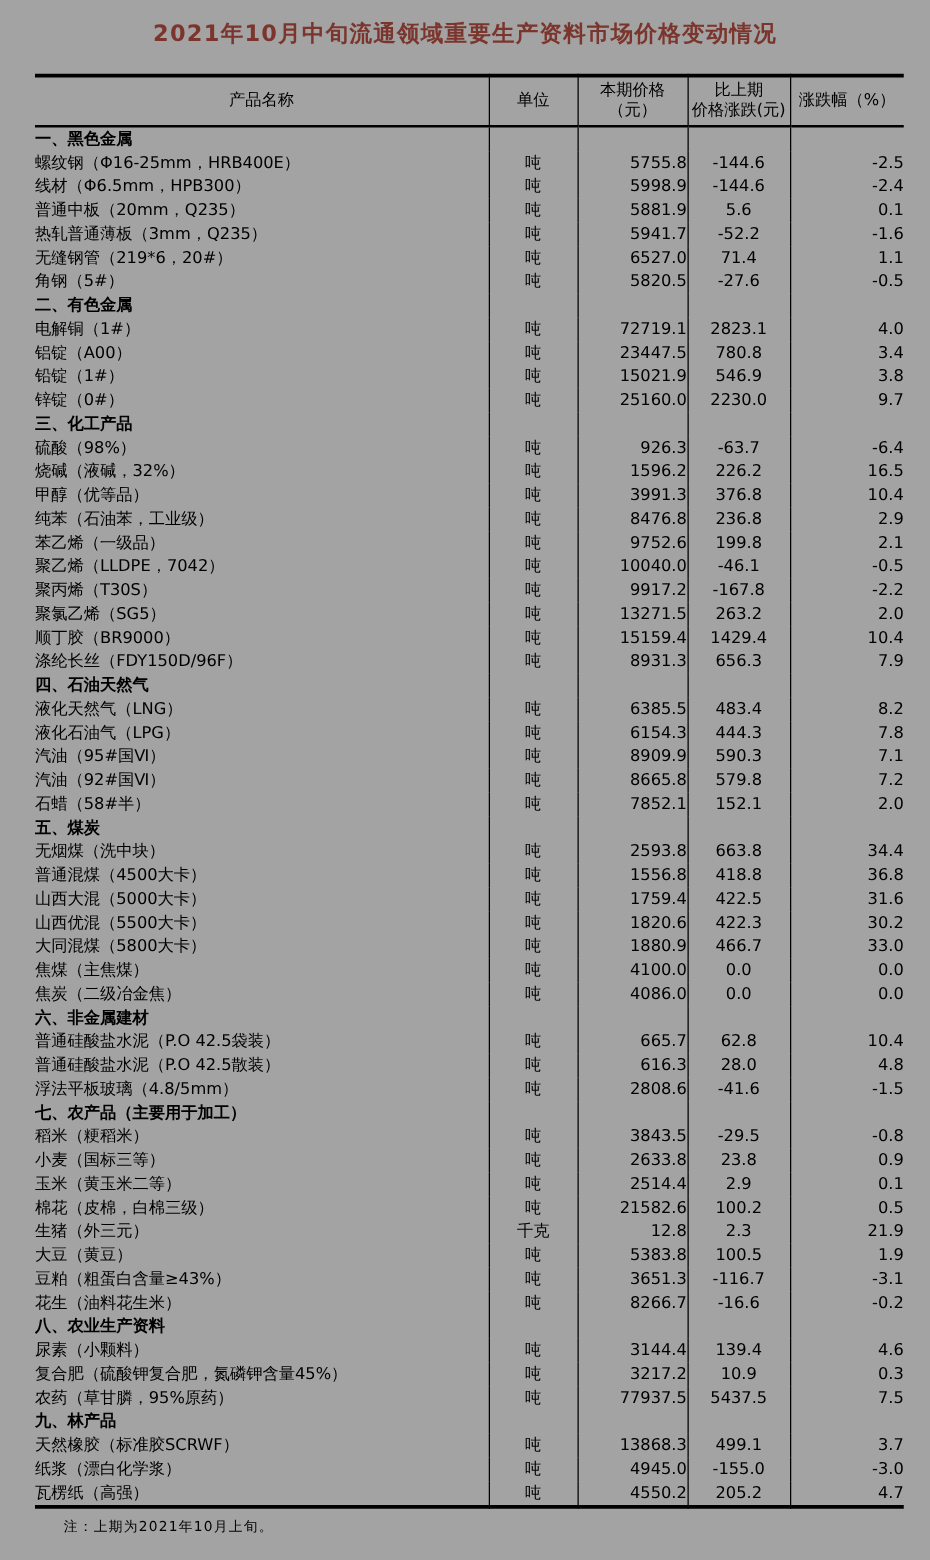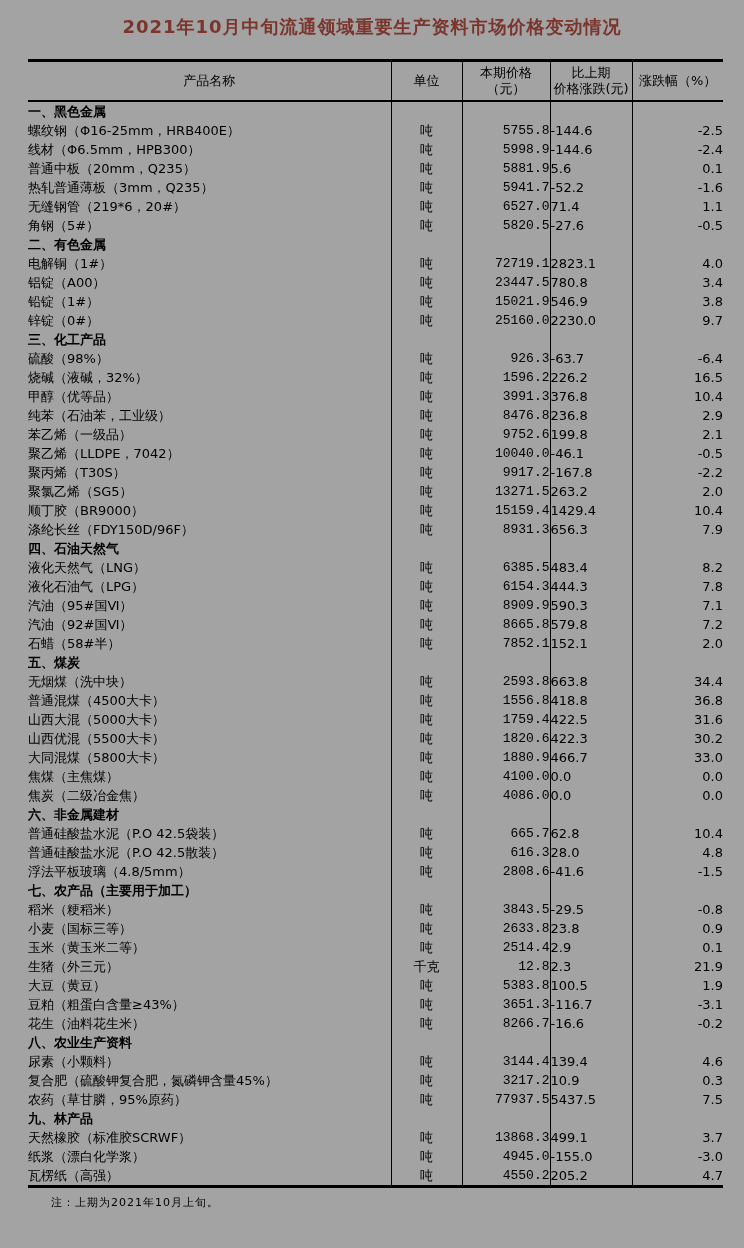--- a/index.html
+++ b/index.html
@@ -56,22 +56,22 @@
     vertical-align: middle;
   }
   .vline { border-left: 1px solid #000; }
   .name-cell { text-align: left; padding-left: 49px; }
   .section-name {
     padding-left: 2px;
     font-weight: bold;
     font-size: 13.5px;
   }
   .unit-cell { text-align: center; }
-  .price-cell { text-align: right; padding-right: 17px; font-family: Liberation Mono, monospace; }
-  .change-cell { text-align: left; padding-right: 6px; }
+  .price-cell { text-align: right; padding-right: 17px; }
+  .change-cell { text-align: center; padding-right: 6px; }
   .pct-cell { text-align: right; padding-right: 22px; }
   .note {
     margin: 7px 0 0 51px;
     font-size: 11px;
     letter-spacing: 1px;
     color: #000;
   }
 </style>
 </head>
 <body>
@@ -418,20 +418,27 @@
           <td class="pct-cell vline">0.9</td>
         </tr>
         <tr>
           <td class="name-cell">玉米（黄玉米二等）</td>
           <td class="unit-cell vline">吨</td>
           <td class="price-cell vline">2514.4</td>
           <td class="change-cell vline">2.9</td>
           <td class="pct-cell vline">0.1</td>
         </tr>
         <tr>
+          <td class="name-cell">棉花（皮棉，白棉三级）</td>
+          <td class="unit-cell vline">吨</td>
+          <td class="price-cell vline">21582.6</td>
+          <td class="change-cell vline">100.2</td>
+          <td class="pct-cell vline">0.5</td>
+        </tr>
+        <tr>
           <td class="name-cell">生猪（外三元）</td>
           <td class="unit-cell vline">千克</td>
           <td class="price-cell vline">12.8</td>
           <td class="change-cell vline">2.3</td>
           <td class="pct-cell vline">21.9</td>
         </tr>
         <tr>
           <td class="name-cell">大豆（黄豆）</td>
           <td class="unit-cell vline">吨</td>
           <td class="price-cell vline">5383.8</td>

